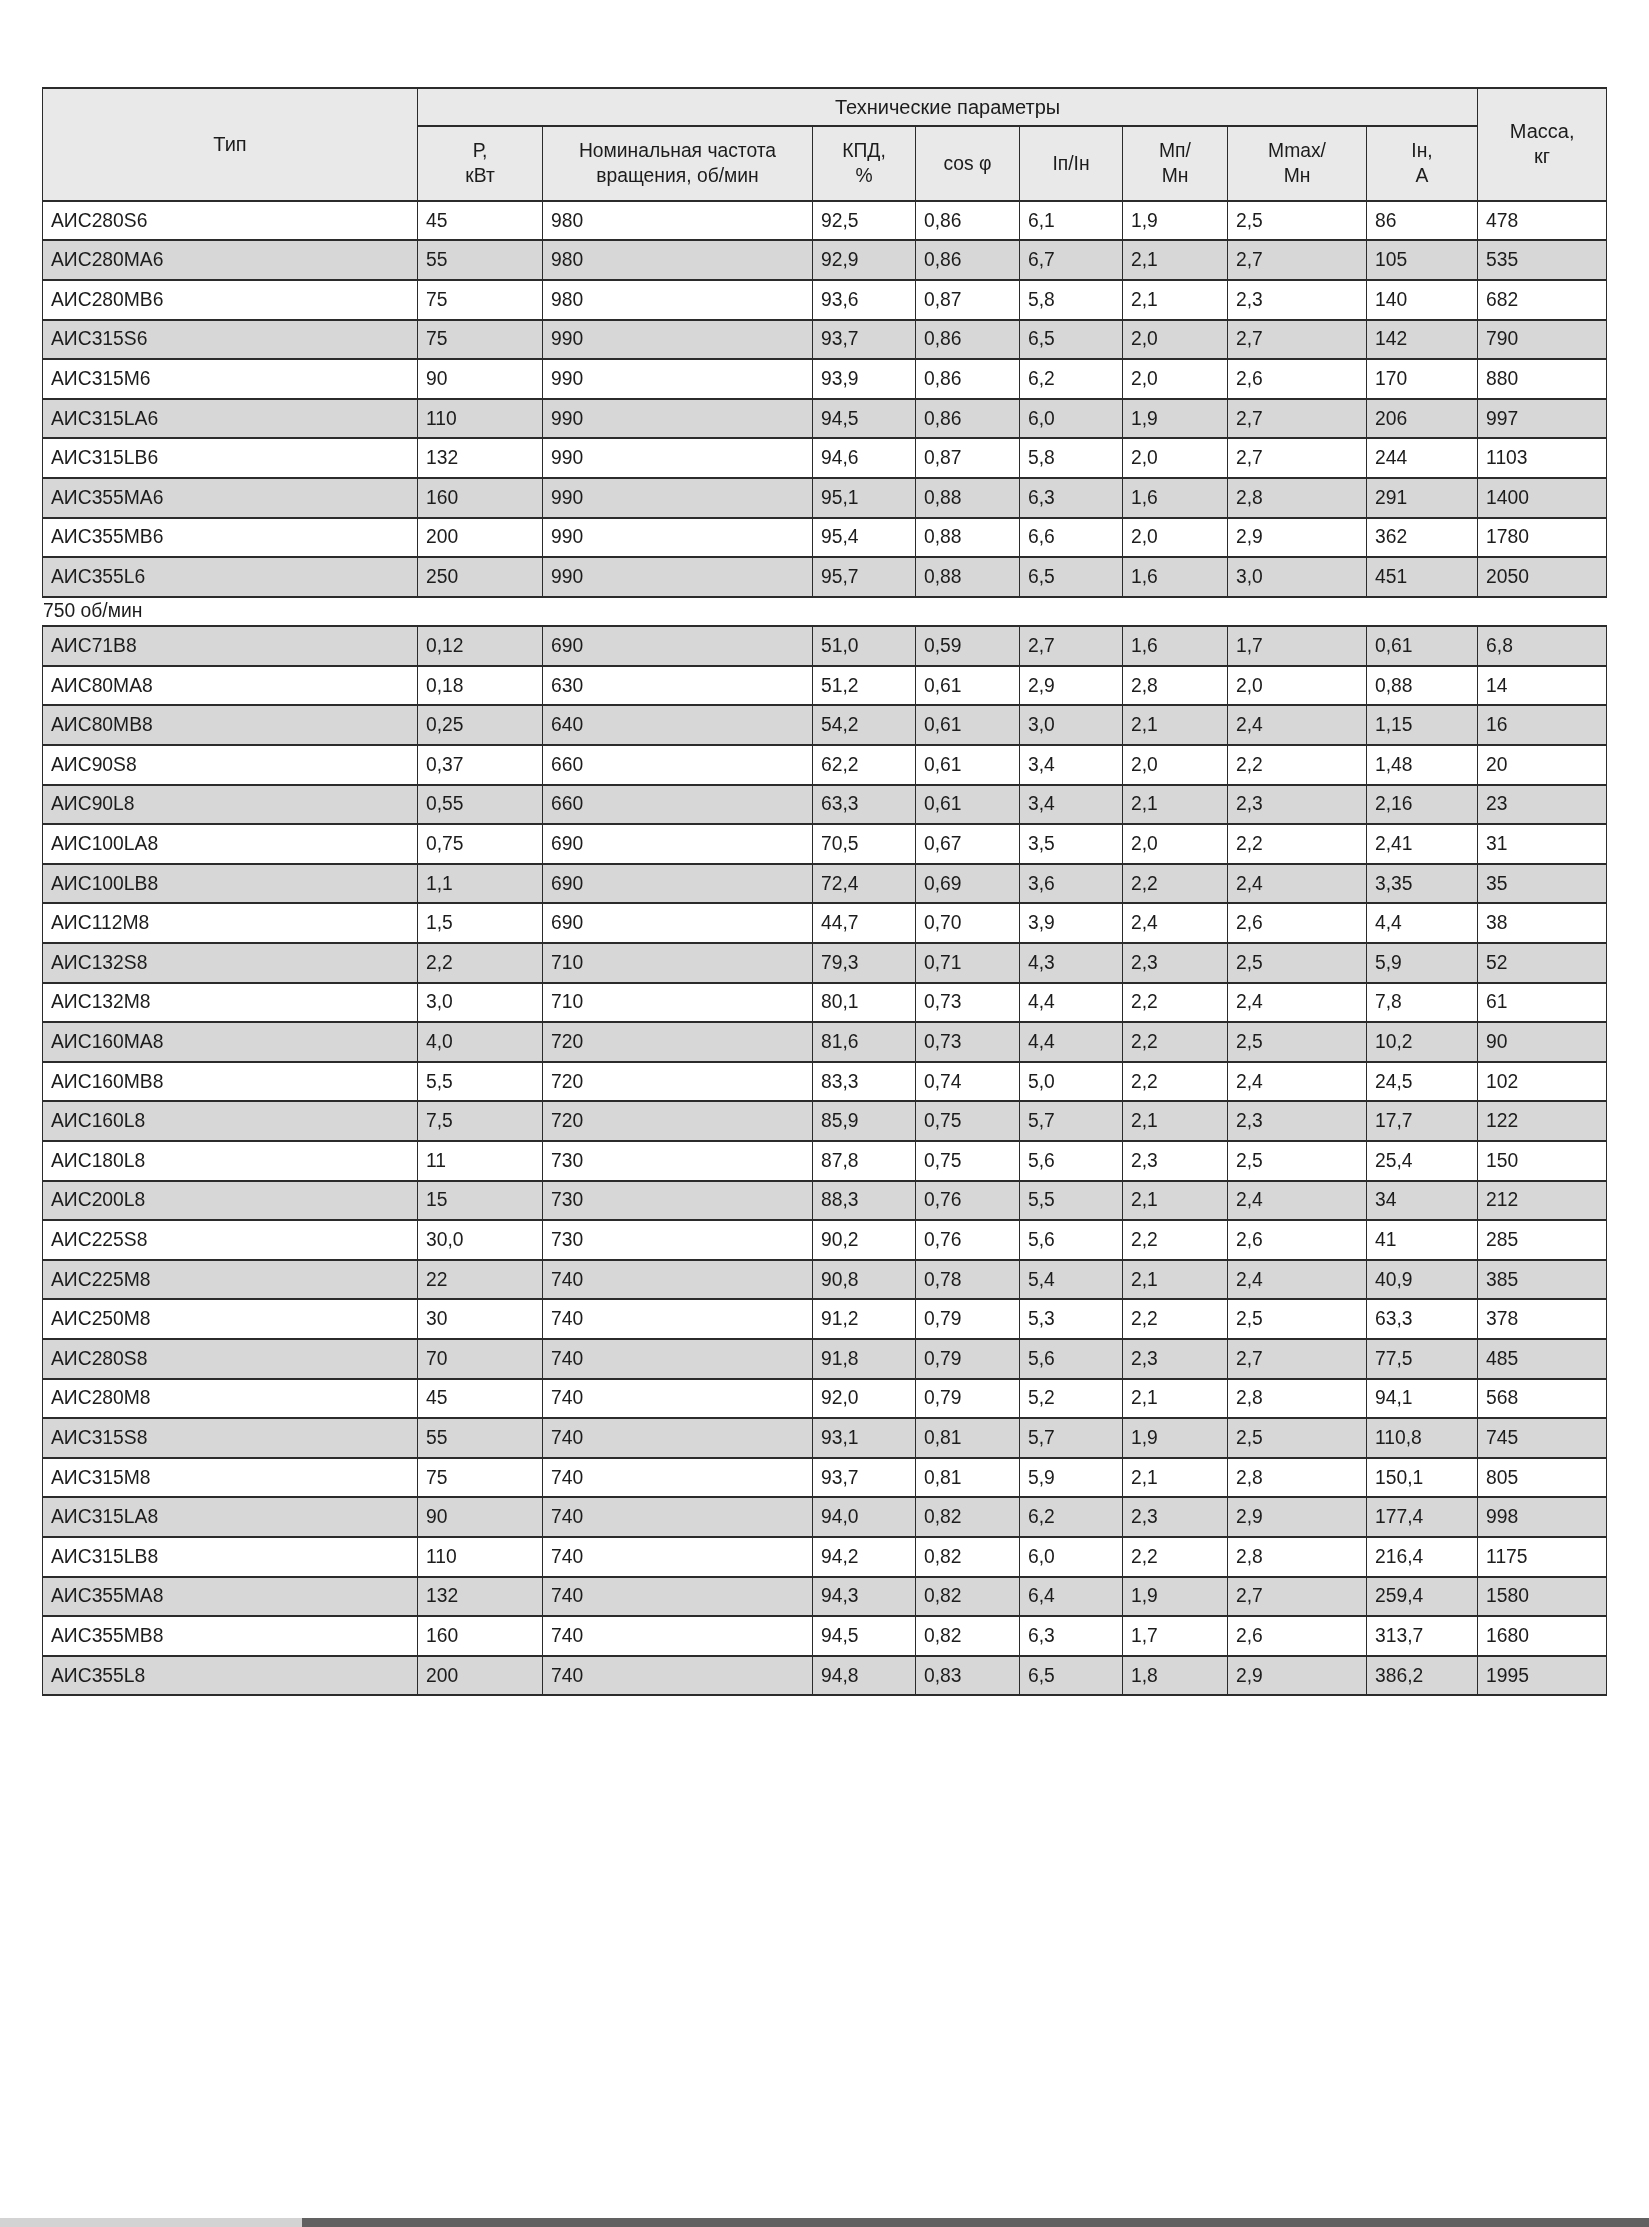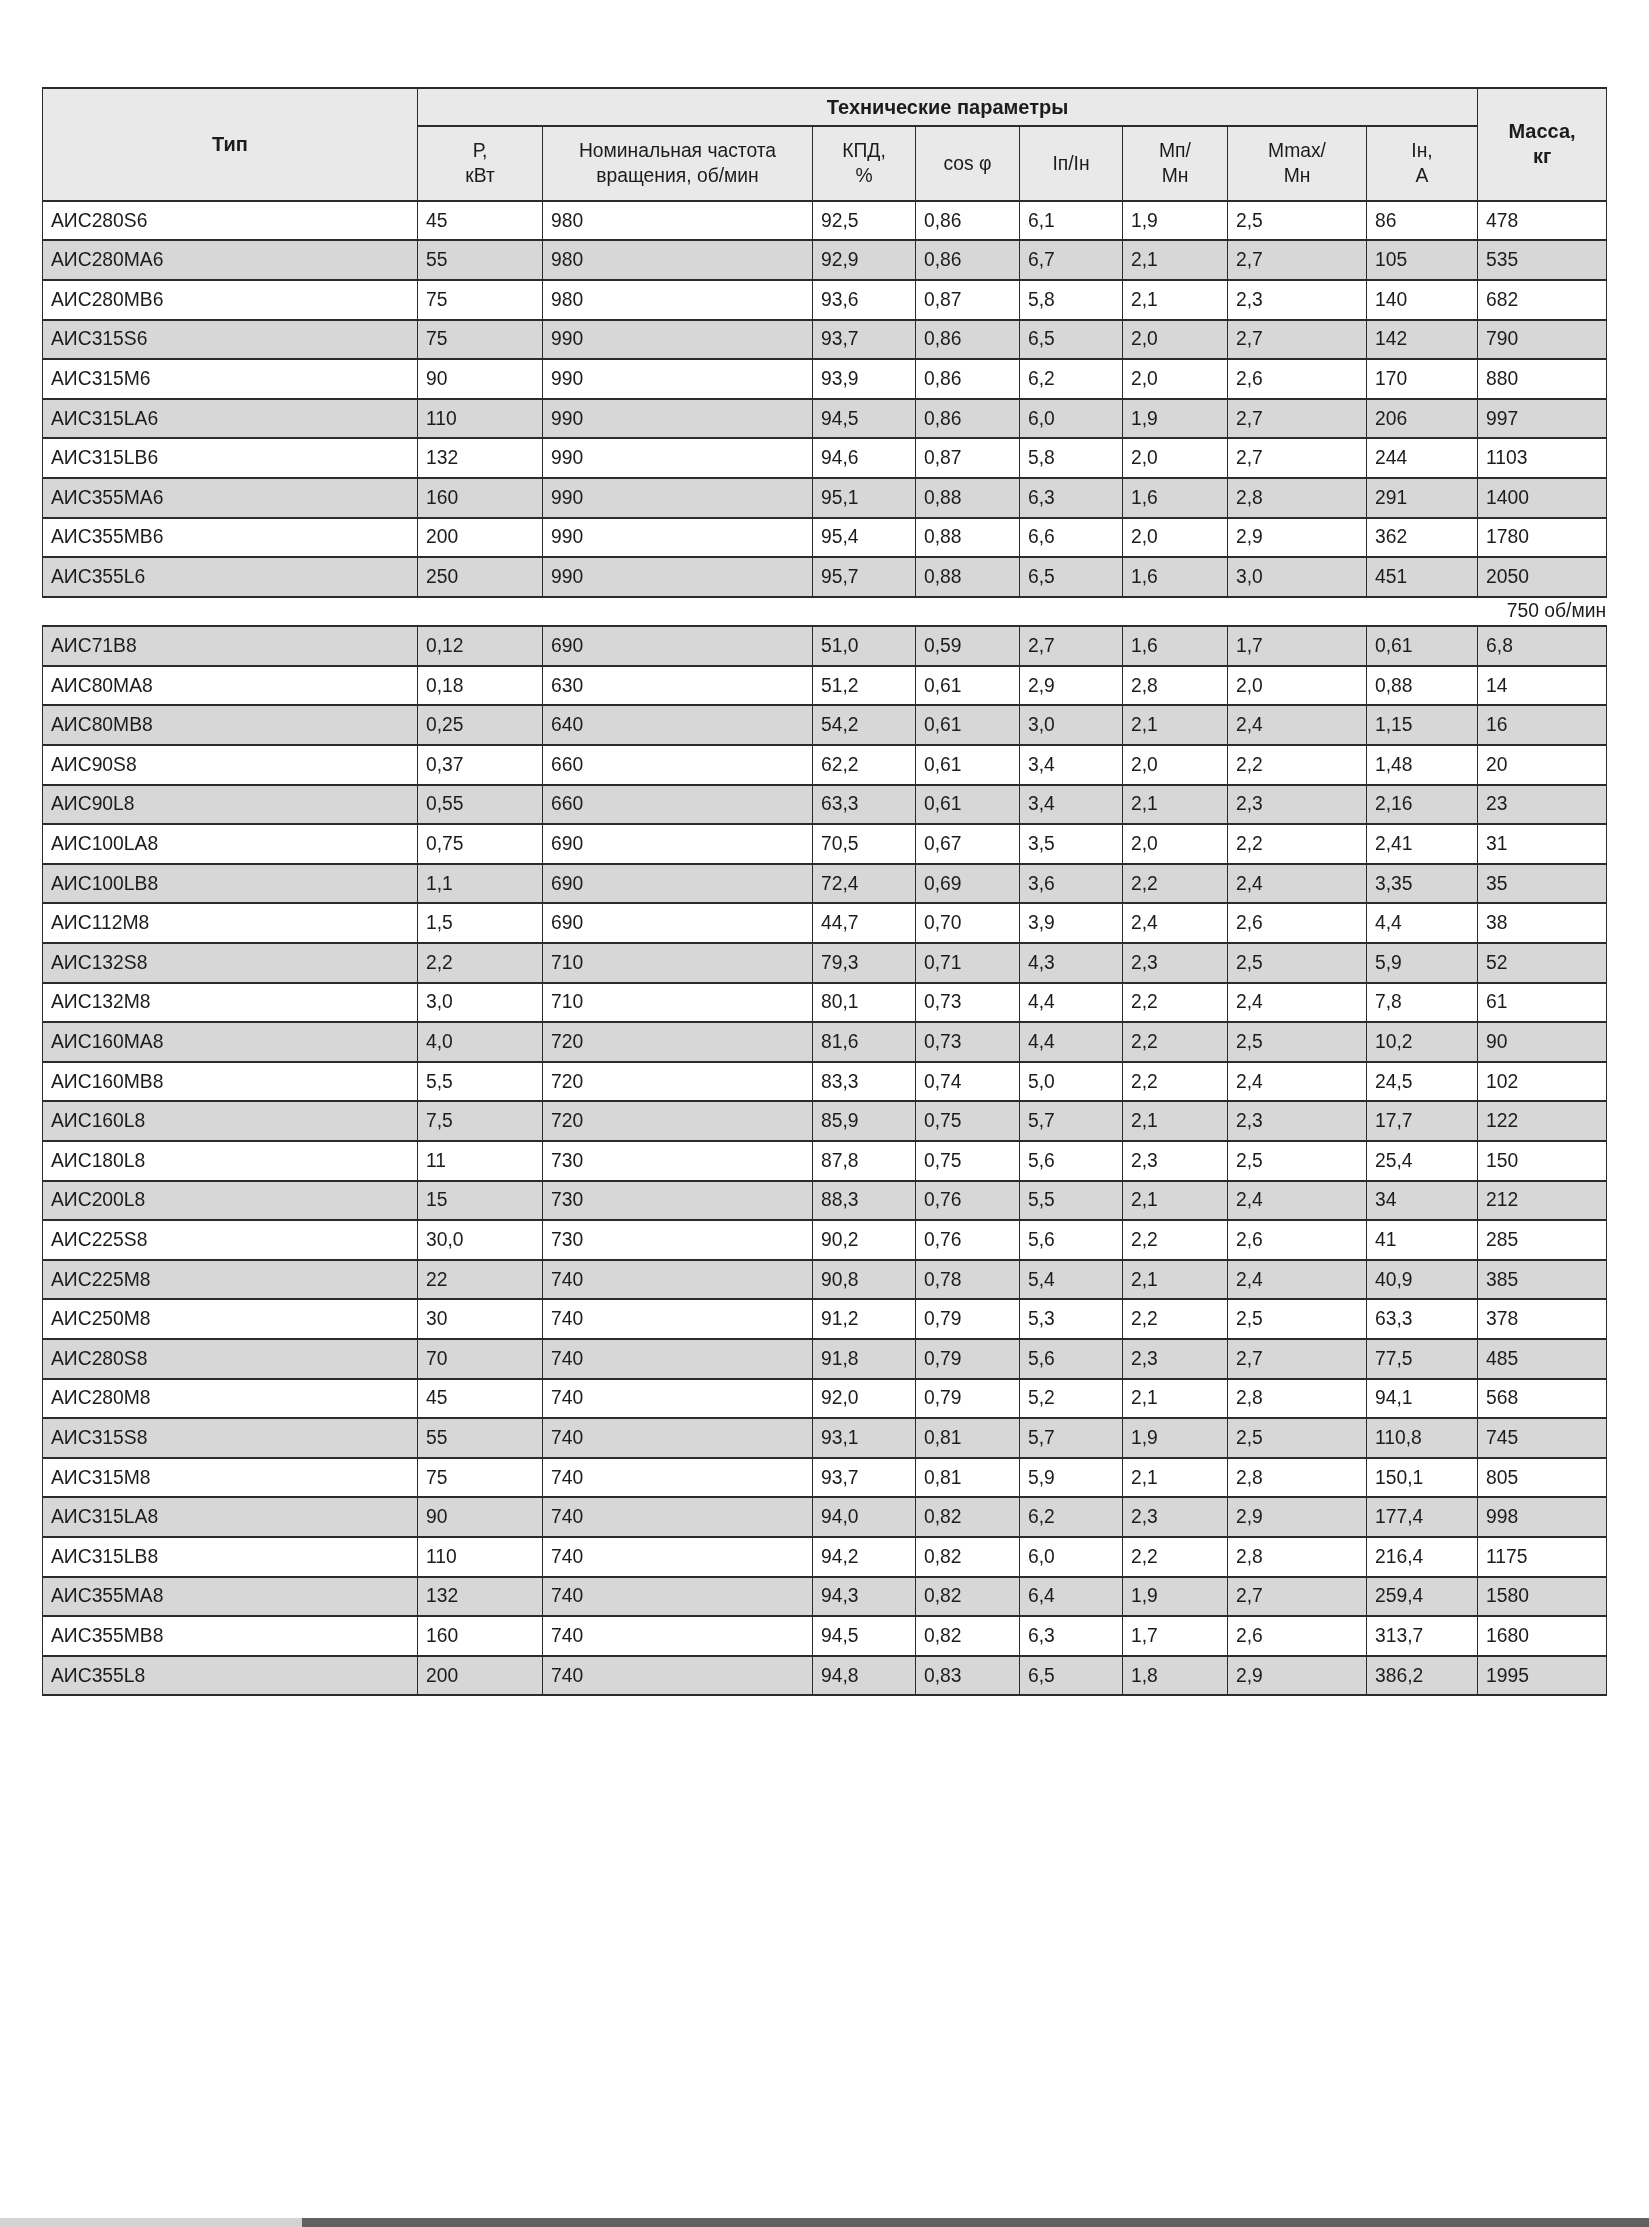--- a/index.html
+++ b/index.html
@@ -29,33 +29,33 @@
     overflow: hidden;
   }
   thead th {
     background: #e9e9e9;
     text-align: center;
     white-space: pre-line;
     font-weight: normal;
     padding: 2.7px 4px;
     line-height: 1.25;
   }
-  thead th.bold { font-weight: bold; font-size: 20px; }
+  thead th.bold { font-weight: normal; font-size: 20px; }
   tr.group-row th { height: 31px; }
   tr.sub-row th { height: 67px; }
   tbody td {
     height: 35px;
     padding: 1.3px 4px 1.3px 8px;
     text-align: left;
     background: #ffffff;
   }
   tbody tr.stripe td { background: #d7d7d7; }
   tbody tr.divider-row td {
     background: #ffffff;
-    text-align: right;
+    text-align: left;
     height: 25px;
     padding: 1.3px 0;
     border-left-color: #ffffff;
     border-right-color: #ffffff;
   }
   .footer-bar {
     position: absolute;
     left: 0; bottom: 0;
     width: 1649px; height: 8.7px;
   }

